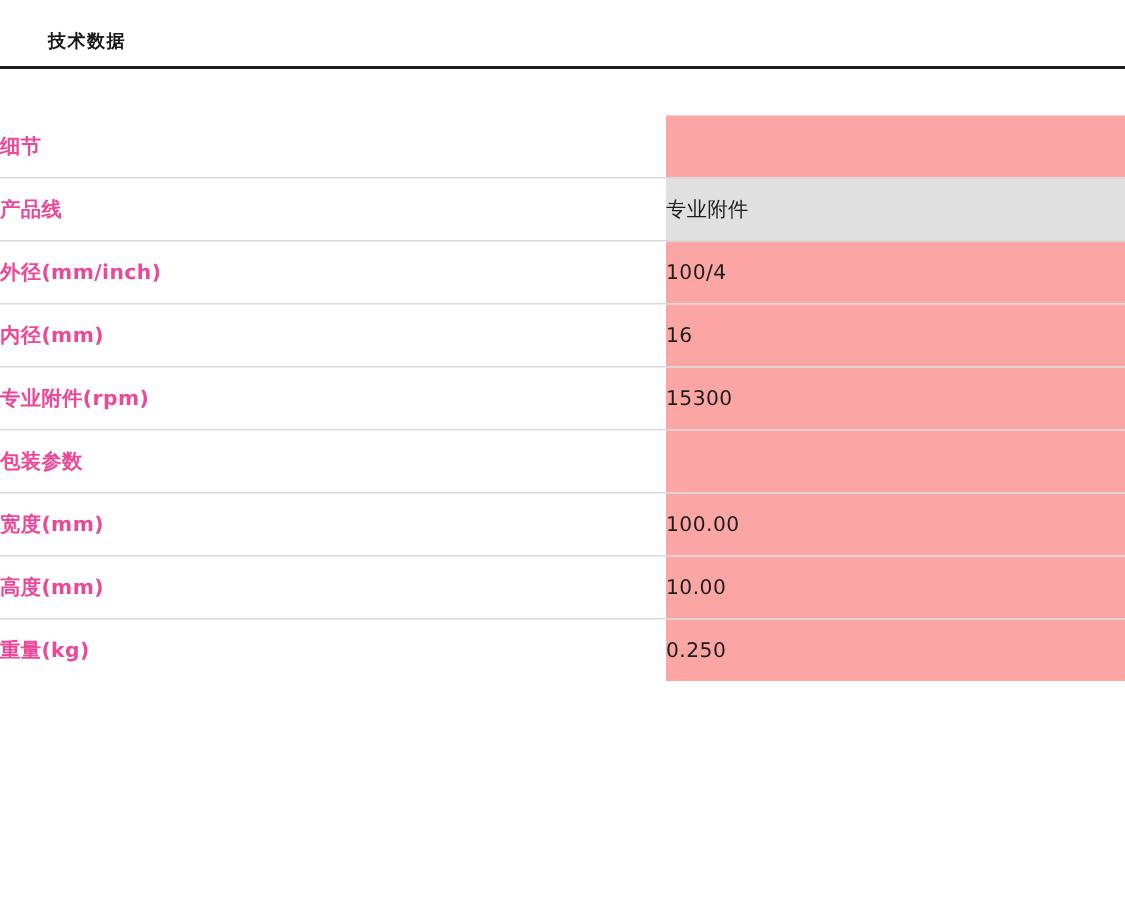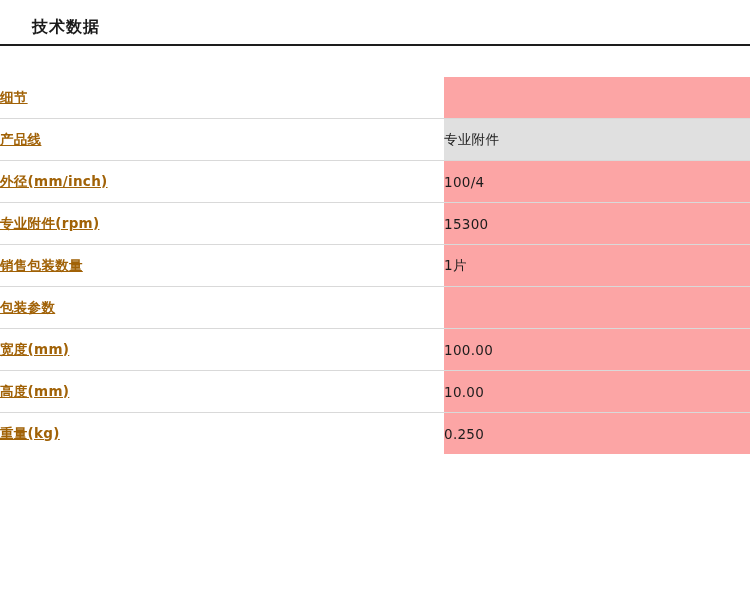--- a/index.html
+++ b/index.html
@@ -17,21 +17,21 @@
   .page {
     position: relative;
     width: 750px;
     height: 613px;
     box-sizing: border-box;
   }
   .title-block {
     padding: 14px 0 0 32px;
   }
   .title {
-    font-size: 16px;
+    font-size: 12px;
     font-weight: bold;
     letter-spacing: 1px;
     line-height: 26px;
     color: #1a1a1a;
   }
   .title-rule {
     margin: 4px 0 0 0;
     height: 2px;
     background: #1d1d1d;
     width: 750px;
@@ -46,23 +46,22 @@
     height: 41px;
     vertical-align: middle;
     font-size: 13.5px;
     padding: 0;
     border: 0;
   }
   .lbl {
     width: 444px;
     padding-left: 32px;
     font-weight: bold;
-    color: #a16207;
+    color: #ec4899;
     letter-spacing: 0.3px;
-    text-decoration: underline;
   }
   .val {
     width: 306px;
     padding-left: 17px;
     font-weight: normal;
     color: #1c1c1c;
     letter-spacing: 0.3px;
   }
   tr.shade .val {
     background: #e0e0e0;
@@ -100,32 +99,32 @@
       <tr class="shade sep">
         <td class="lbl">产品线</td>
         <td class="val">专业附件</td>
       </tr>
 
       <tr class="plain sep">
         <td class="lbl">外径(mm/inch)</td>
         <td class="val">100/4</td>
       </tr>
 
+      <tr class="plain sep">
+        <td class="lbl">内径(mm)</td>
+        <td class="val">16</td>
+      </tr>
 
       <tr class="plain sep">
         <td class="lbl">专业附件(rpm)</td>
         <td class="val">15300</td>
       </tr>
 
 
 
-      <tr class="plain sep">
-        <td class="lbl">销售包装数量</td>
-        <td class="val">1片</td>
-      </tr>
 
       <tr class="group-head plain sep">
         <td class="lbl">包装参数</td>
         <td class="val"></td>
       </tr>
 
 
       <tr class="plain sep">
         <td class="lbl">宽度(mm)</td>
         <td class="val">100.00</td>

